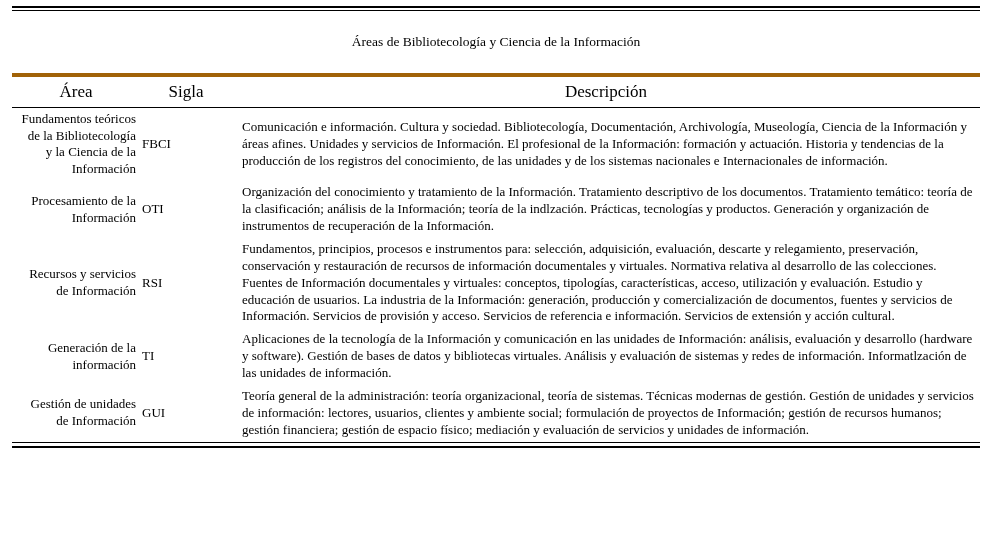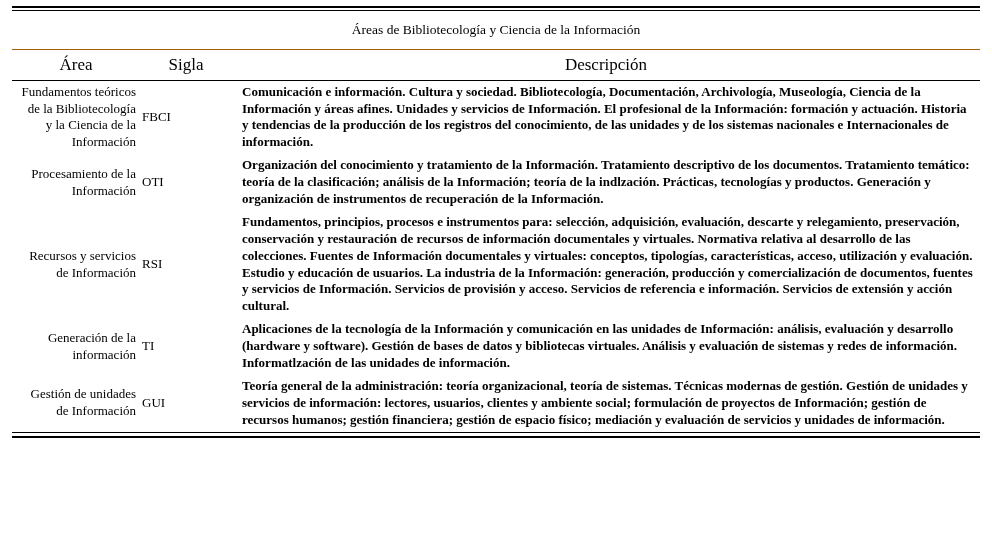--- a/index.html
+++ b/index.html
@@ -22,22 +22,22 @@
   }
   table.areas {
     width: 100%;
     border-collapse: collapse;
     border-top: 1px solid #000;
     font-size: 13px;
     line-height: 1.3;
   }
   .title-row td {
     text-align: center;
-    padding: 10px 4px;
-    border-bottom: 1px solid #a16207;
+    padding: 22px 4px;
+    border-bottom: 4px solid #a16207;
     font-size: 13.5px;
   }
   .header-row th {
     font-weight: normal;
     text-align: center;
     padding: 4px 2px;
     border-bottom: 1px solid #000;
     font-size: 17px;
   }
   td.area {
@@ -49,21 +49,20 @@
   td.sigla {
     width: 88px;
     padding: 3px 2px;
     vertical-align: middle;
     text-align: left;
   }
   td.desc {
     padding: 3px 4px 3px 10px;
     vertical-align: middle;
     text-align: left;
-    font-weight: bold;
   }
   tbody tr:last-child td {
     border-bottom: 1px solid #000;
   }
 </style>
 </head>
 <body>
 
 <div class="table-wrap">
   <table class="areas">

